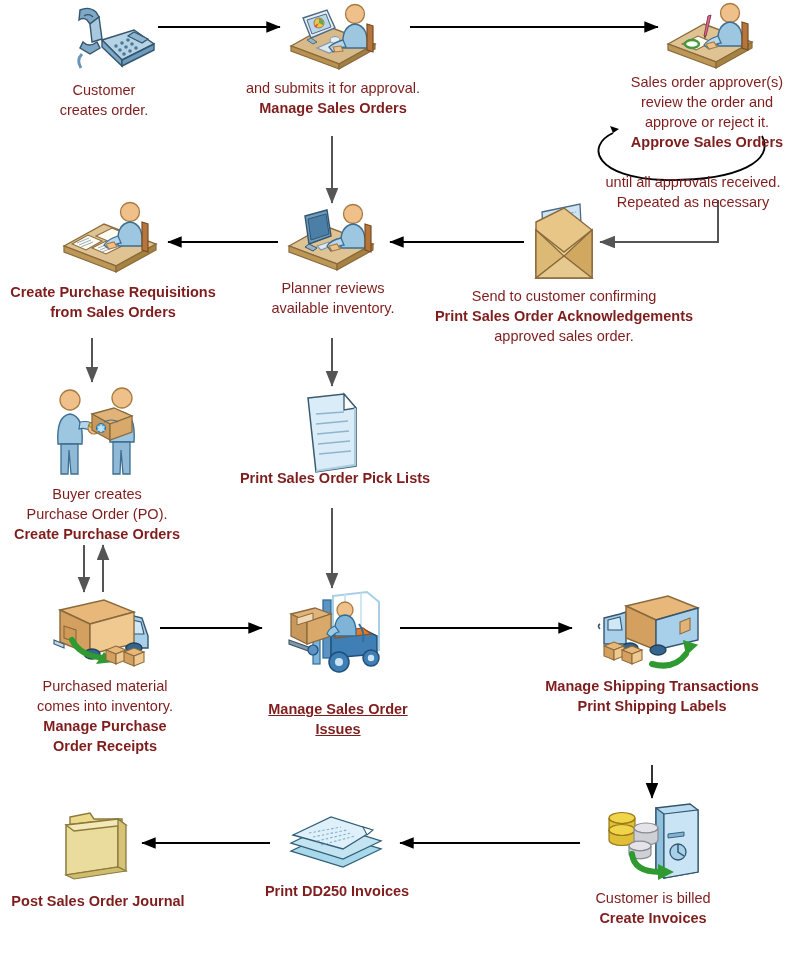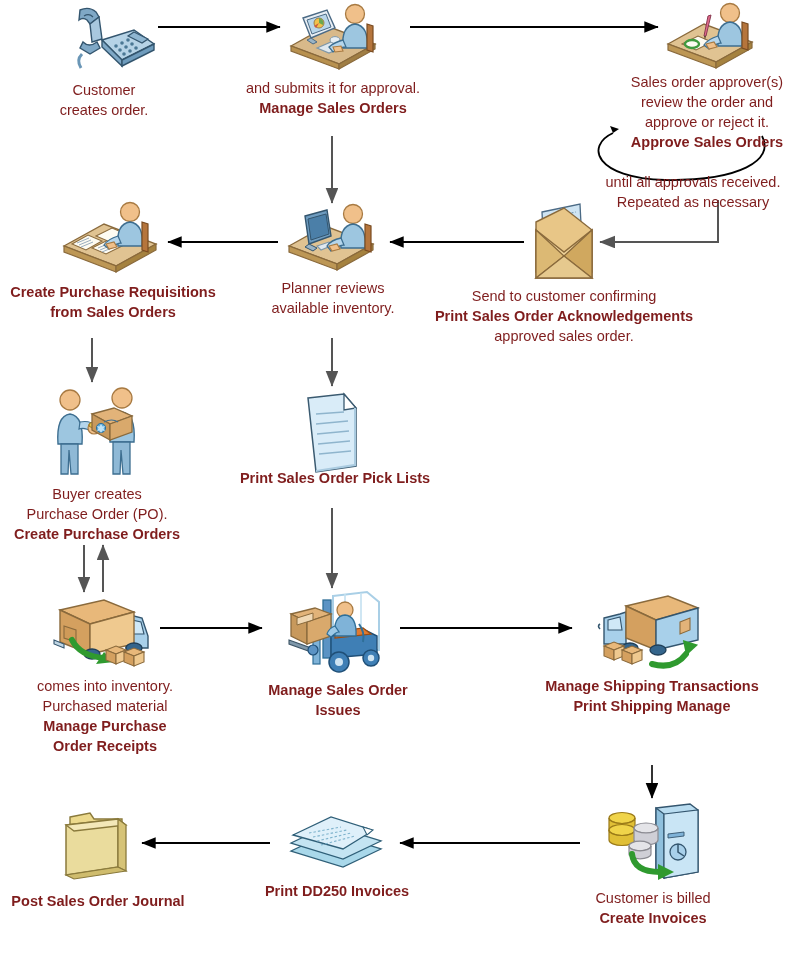--- a/index.html
+++ b/index.html
@@ -400,22 +400,22 @@
 
         <path d="M58 58 L68 54 L78 58 L68 62 z" fill="#e8b87a" stroke="#8a6a3c" stroke-width="1.1"></path>
         <path d="M58 58 L68 62 L68 72 L58 68 z" fill="#d4a05f" stroke="#8a6a3c" stroke-width="1.1"></path>
         <path d="M68 62 L78 58 L78 68 L68 72 z" fill="#efc98f" stroke="#8a6a3c" stroke-width="1.1"></path>
         <path d="M76 60 L86 56 L96 60 L86 64 z" fill="#e8b87a" stroke="#8a6a3c" stroke-width="1.1"></path>
         <path d="M76 60 L86 64 L86 74 L76 70 z" fill="#d4a05f" stroke="#8a6a3c" stroke-width="1.1"></path>
         <path d="M86 64 L96 60 L96 70 L86 74 z" fill="#efc98f" stroke="#8a6a3c" stroke-width="1.1"></path>
       </svg>
     </div>
     <div class="caption" style="left:-28px; top:84px; width:170px;">
+      <span class="ln">Purchased material</span>
       <span class="ln">comes into inventory.</span>
-      <span class="ln">Purchased material</span>
       <span class="ln b">Manage Purchase</span>
       <span class="ln b">Order Receipts</span>
     </div>
   </div>
 
   <div class="node" style="left:283px; top:588px;">
     <div class="icon-box">
       <svg width="112" height="92" viewBox="0 0 112 92">
 
         <path d="M50 8 L84 4 L96 14 L96 62 L50 62 z" fill="none" stroke="#a9cfe6" stroke-width="2"></path>
@@ -440,21 +440,21 @@
 
         <path d="M76 36 q6 8 4 18" fill="none" stroke="#2f6f98" stroke-width="2"></path>
 
         <circle cx="56" cy="74" r="10" fill="#3f7fb5" stroke="#1f4f77" stroke-width="1.5"></circle>
         <circle cx="56" cy="74" r="4" fill="#cfe4f2"></circle>
         <circle cx="88" cy="70" r="8" fill="#3f7fb5" stroke="#1f4f77" stroke-width="1.5"></circle>
         <circle cx="88" cy="70" r="3.2" fill="#cfe4f2"></circle>
         <circle cx="30" cy="62" r="5" fill="#5b93c4" stroke="#1f4f77" stroke-width="1.2"></circle>
       </svg>
     </div>
-    <div class="caption" style="left:-35px; top:92px; width:180px;">
+    <div class="caption" style="left:-35px; top:111px; width:180px;text-decoration:underline;">
       <span class="ln b">Manage Sales Order</span>
       <span class="ln b">Issues</span>
     </div>
   </div>
 
   <div class="node" style="left:596px; top:592px;">
     <div class="icon-box">
       <svg width="112" height="80" viewBox="0 0 112 80">
 
         <path d="M8 26 L24 22 L30 20 L30 52 L8 52 z" fill="#a8d0ea" stroke="#33556e" stroke-width="1.4"></path>
@@ -476,21 +476,21 @@
         <path d="M8 54 L18 50 L28 54 L18 58 z" fill="#e8b87a" stroke="#8a6a3c" stroke-width="1.1"></path>
         <path d="M8 54 L18 58 L18 68 L8 64 z" fill="#d4a05f" stroke="#8a6a3c" stroke-width="1.1"></path>
         <path d="M18 58 L28 54 L28 64 L18 68 z" fill="#efc98f" stroke="#8a6a3c" stroke-width="1.1"></path>
         <path d="M26 58 L36 54 L46 58 L36 62 z" fill="#e8b87a" stroke="#8a6a3c" stroke-width="1.1"></path>
         <path d="M26 58 L36 62 L36 72 L26 68 z" fill="#d4a05f" stroke="#8a6a3c" stroke-width="1.1"></path>
         <path d="M36 62 L46 58 L46 68 L36 72 z" fill="#efc98f" stroke="#8a6a3c" stroke-width="1.1"></path>
       </svg>
     </div>
     <div class="caption" style="left:-62px; top:84px; width:236px;">
       <span class="ln b">Manage Shipping Transactions</span>
-      <span class="ln b">Print Shipping Manage</span>
+      <span class="ln b">Print Shipping Labels</span>
     </div>
   </div>
 
   <div class="node" style="left:598px; top:800px;">
     <div class="icon-box">
       <svg width="110" height="86" viewBox="0 0 110 86">
 
         <path d="M58 8 L92 4 L100 10 L100 72 L66 78 L58 72 z" fill="#b9dcf0" stroke="#33556e" stroke-width="1.4"></path>
         <path d="M58 8 L66 14 L66 78 L58 72 z" fill="#8fc0dd" stroke="#33556e" stroke-width="1.3"></path>
         <path d="M66 14 L100 10 L100 72 L66 78 z" fill="#c9e5f5" stroke="#33556e" stroke-width="1.2"></path>

